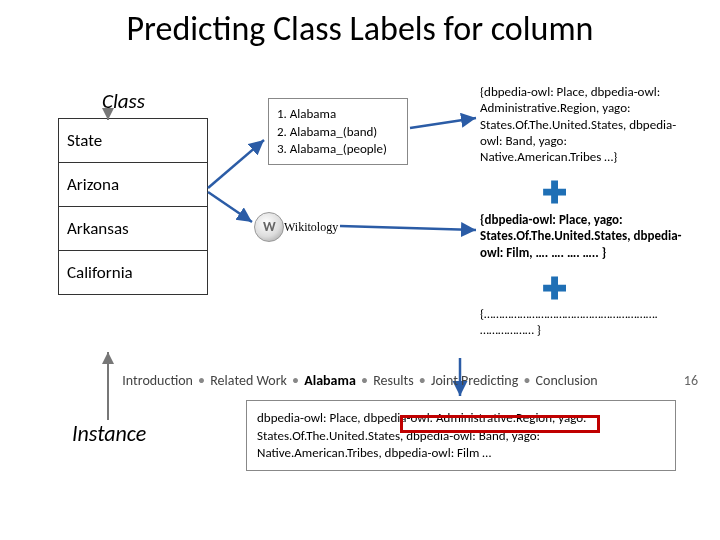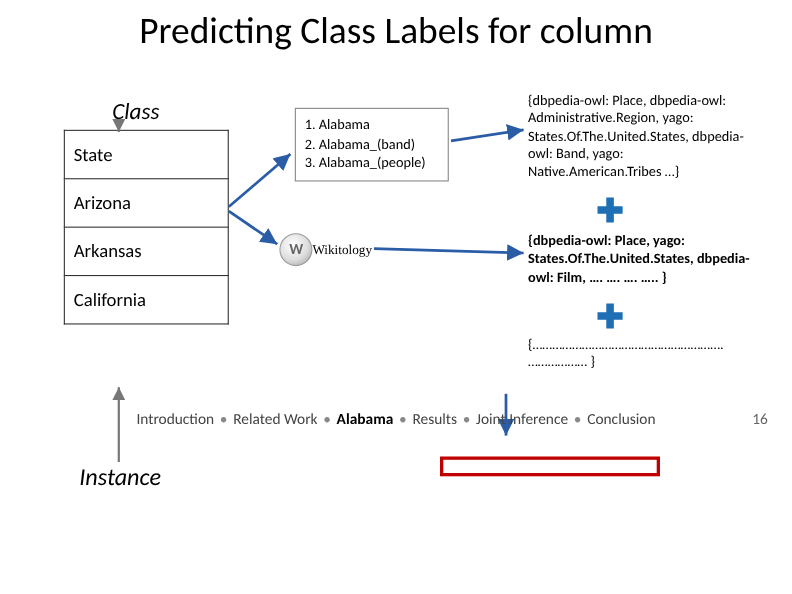--- a/index.html
+++ b/index.html
@@ -69,20 +69,21 @@
     <div class="wiki-globe"></div>
     <span class="wikitology-text">Wikitology</span>
   </div>
 
   <div class="annot annot1">{dbpedia-owl: Place, dbpedia-owl: Administrative.Region, yago: States.Of.The.United.States, dbpedia-owl: Band, yago: Native.American.Tribes …}</div>
   <div class="plus plus1">✚</div>
   <div class="annot annot2">{dbpedia-owl: Place, yago: States.Of.The.United.States, dbpedia-owl: Film, …. …. …. ….. }</div>
   <div class="plus plus2">✚</div>
   <div class="annot annot3">{…………………………………………………. ……………… }</div>
 
+  <div class="result-box">dbpedia-owl: Place, dbpedia-owl: Administrative.Region, yago: States.Of.The.United.States, dbpedia-owl: Band, yago: Native.American.Tribes, dbpedia-owl: Film …</div>
   <div class="hl hl-box"></div>
 
   <svg class="arrow" style="left:0;top:0;width:720px;height:540px">
     <defs>
       <marker id="ah" markerWidth="8" markerHeight="8" refX="6" refY="3" orient="auto">
         <path d="M0,0 L6,3 L0,6 Z" fill="#2b5ca6"></path>
       </marker>
       <marker id="ahg" markerWidth="8" markerHeight="8" refX="6" refY="3" orient="auto">
         <path d="M0,0 L6,3 L0,6 Z" fill="#777"></path>
       </marker>
@@ -105,19 +106,19 @@
 
   <div class="footer">
     <span>Introduction</span>
     <span class="sep">•</span>
     <span>Related Work</span>
     <span class="sep">•</span>
     <span class="bold">Alabama</span>
     <span class="sep">•</span>
     <span>Results</span>
     <span class="sep">•</span>
-    <span>Joint Inference</span>
+    <span>Joint Predicting</span>
     <span class="sep">•</span>
     <span>Conclusion</span>
   </div>
   <div class="pagenum">16</div>
 
 </div>
 
 </body></html>

